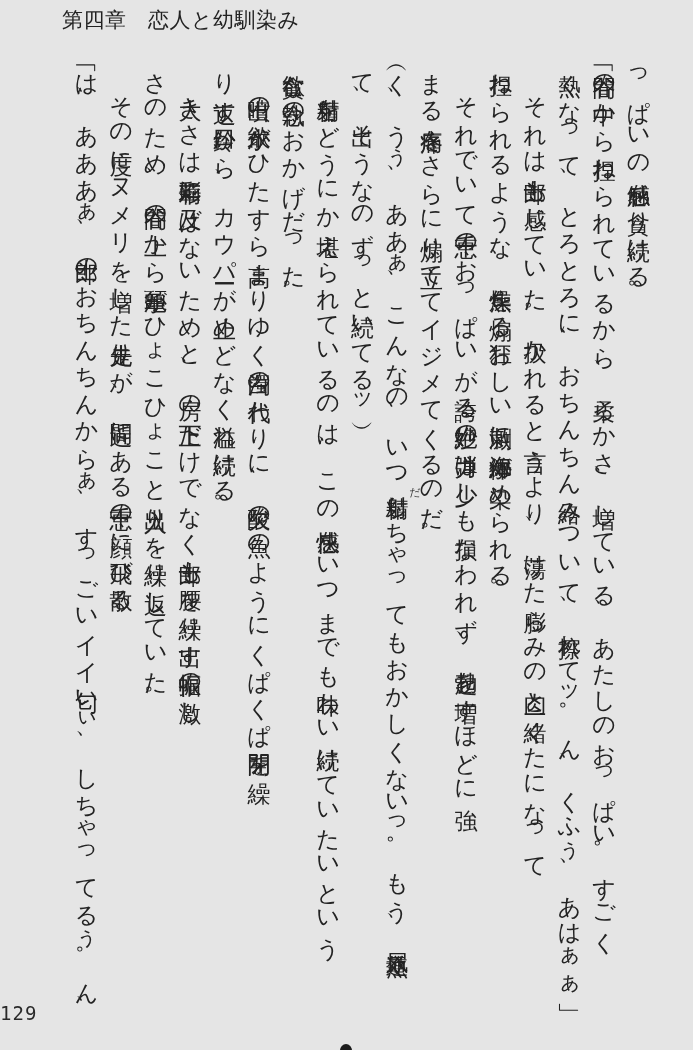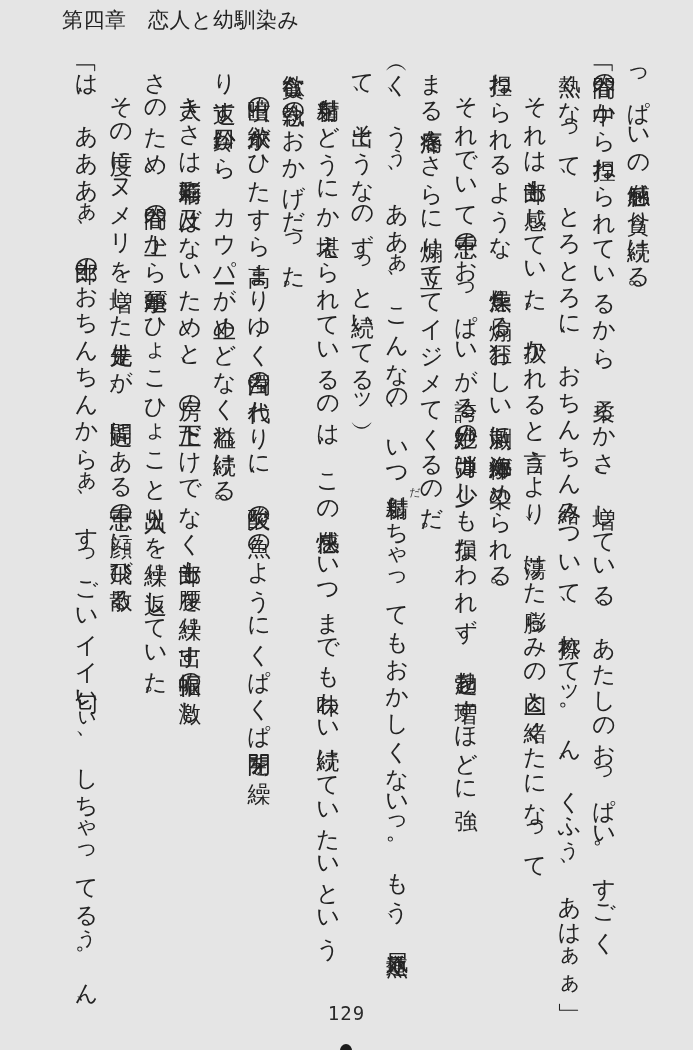--- a/index.html
+++ b/index.html
@@ -49,21 +49,21 @@
     font-size: 11px;
     letter-spacing: 0;
     color: #2c2c2c;
     writing-mode: vertical-rl;
   }
   .page-number {
     position: absolute;
     left: 0;
     right: 0;
     top: 1002px;
-    text-align: center;
+    text-align: left;
     font-family: "DejaVu Sans Mono", "Liberation Mono", monospace;
     font-size: 19px;
     letter-spacing: 1px;
     color: #2a2a2a;
   }
   
   .bottom-edge-mark {
     position: absolute;
     left: 340px;
     top: 1044px;

